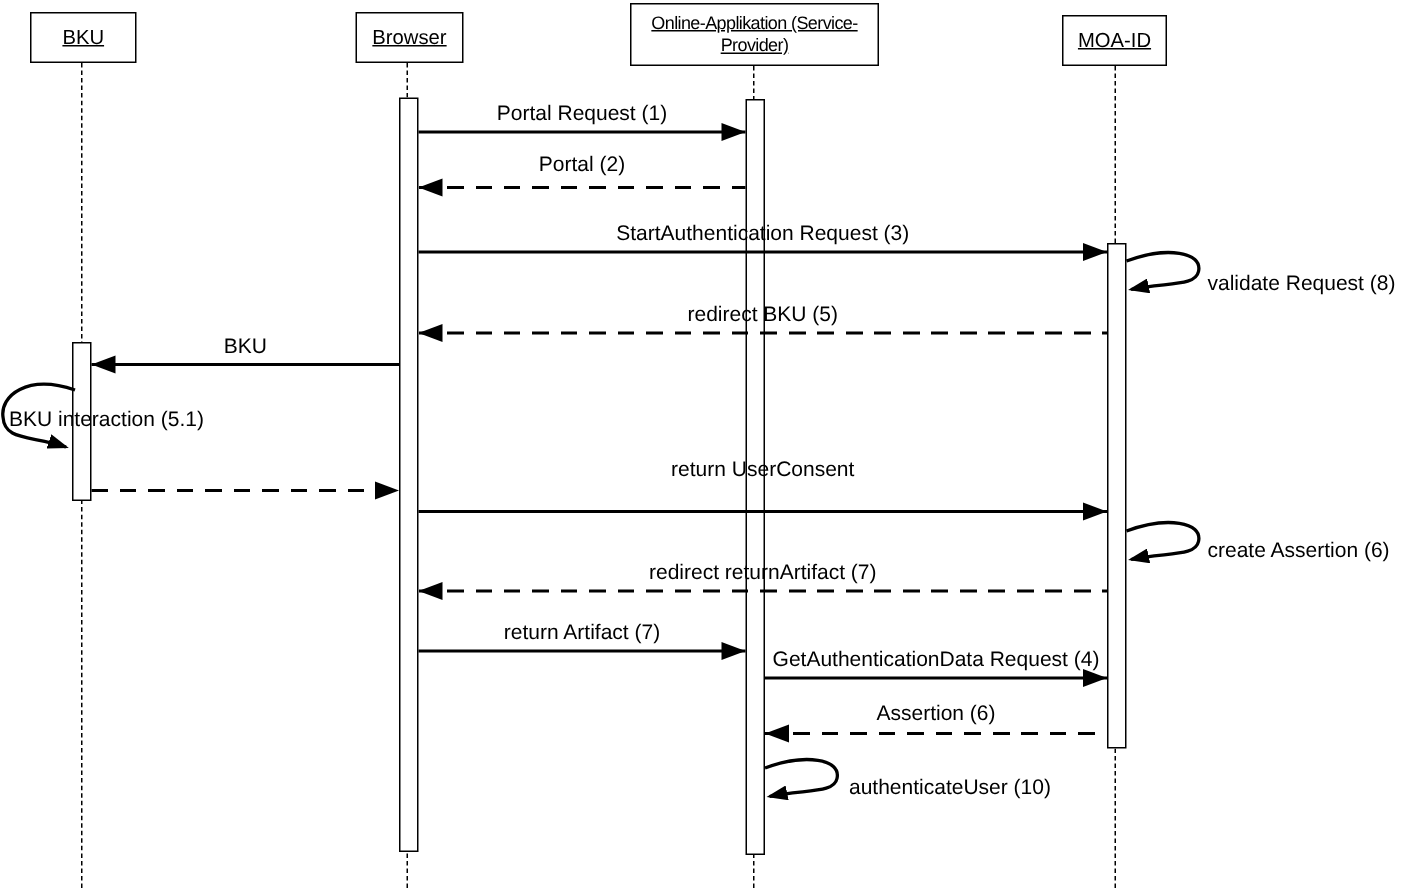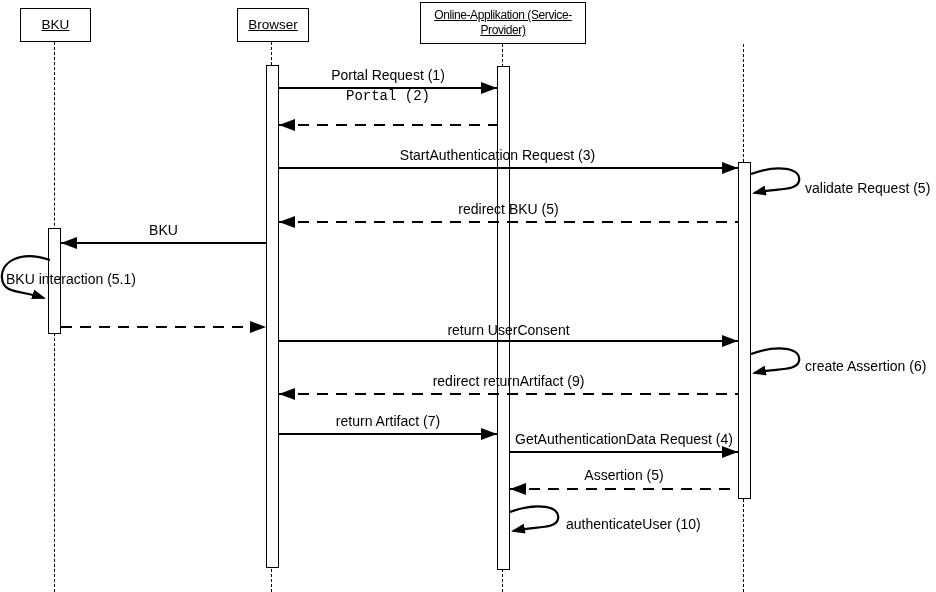--- a/index.html
+++ b/index.html
@@ -78,20 +78,23 @@
   <div class="abox" style="left:20px; top:8px; width:71px; height:34px;">
     <span class="t">BKU</span>
   </div>
   <div class="abox" style="left:237px; top:8px; width:72px; height:34px;">
     <span class="t">Browser</span>
   </div>
   <div class="abox wide" style="left:420px; top:2px; width:166px; height:42px;">
     <span class="t">Online-Applikation (Service-</span>
     <span class="t">Provider)</span>
   </div>
+  <div class="abox" style="left:708px; top:10px; width:70px; height:34px;">
+    <span class="t">MOA-ID</span>
+  </div>
 
   <div class="bar" style="left:266px; top:65px; height:503px;"></div>
   <div class="bar" style="left:497px; top:66px; height:504px;"></div>
   <div class="bar" style="left:738px; top:162px; height:337px;"></div>
   <div class="bar" style="left:48px; top:228px; height:106px;"></div>
 
   <div class="msg" style="left:279px; top:87px; width:218px;">
     <span class="ah r"></span>
   </div>
   <div class="msg dashed" style="left:279px; top:124px; width:218px;">
@@ -152,27 +155,27 @@
   <svg class="loop" style="left:509px; top:504px;" width="56" height="34" viewBox="0 0 56 34">
     <defs>
         <marker id="m4" viewBox="0 0 14 10" markerWidth="14" markerHeight="10" refX="12" refY="5" orient="auto" markerUnits="userSpaceOnUse">
           <path d="M14,5 L0,0 L0,10 Z" fill="#000"></path>
         </marker>
       </defs>
     <path class="curve" d="M1,8 C28,-2 52,2 49,15 C47,25 28,22 4,27" marker-end="url(#m4)"></path>
   </svg>
 
   <div class="lbl" style="left:279px; width:218px; top:67px;">Portal Request (1)</div>
-  <div class="lbl" style="left:279px; width:218px; top:88px;font-family:Liberation Mono, monospace;">Portal (2)</div>
-  <div class="lbl" style="left:268px; width:459px; top:147px;">StartAuthentication Request (3)</div>
-  <div class="lbl" style="left:805px; top:180px; text-align:left;">validate Request (5)</div>
+  <div class="lbl" style="left:279px; width:218px; top:101px;">Portal (2)</div>
+  <div class="lbl" style="left:279px; width:459px; top:147px;">StartAuthentication Request (3)</div>
+  <div class="lbl" style="left:805px; top:180px; text-align:left;">validate Request (8)</div>
   <div class="lbl" style="left:279px; width:459px; top:201px;">redirect BKU (5)</div>
   <div class="lbl" style="left:61px; width:205px; top:222px;">BKU</div>
   <div class="lbl" style="left:6px; top:271px; text-align:right;">BKU interaction (5.1)</div>
-  <div class="lbl" style="left:279px; width:459px; top:322px;">return UserConsent</div>
+  <div class="lbl" style="left:279px; width:459px; top:304px;">return UserConsent</div>
   <div class="lbl" style="left:805px; top:358px; text-align:center;">create Assertion (6)</div>
-  <div class="lbl" style="left:279px; width:459px; top:373px;">redirect returnArtifact (9)</div>
+  <div class="lbl" style="left:279px; width:459px; top:373px;">redirect returnArtifact (7)</div>
   <div class="lbl" style="left:279px; width:218px; top:413px;">return Artifact (7)</div>
   <div class="lbl" style="left:510px; width:228px; top:431px;">GetAuthenticationData Request (4)</div>
-  <div class="lbl" style="left:510px; width:228px; top:467px;">Assertion (5)</div>
+  <div class="lbl" style="left:510px; width:228px; top:467px;">Assertion (6)</div>
   <div class="lbl" style="left:566px; top:516px; text-align:center;">authenticateUser (10)</div>
 
 </div>
 
 </body></html>

